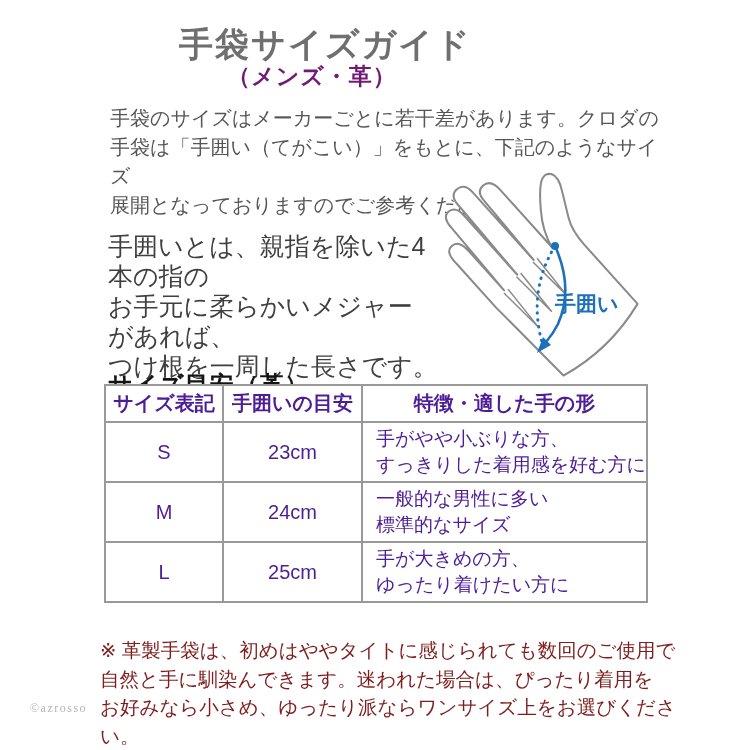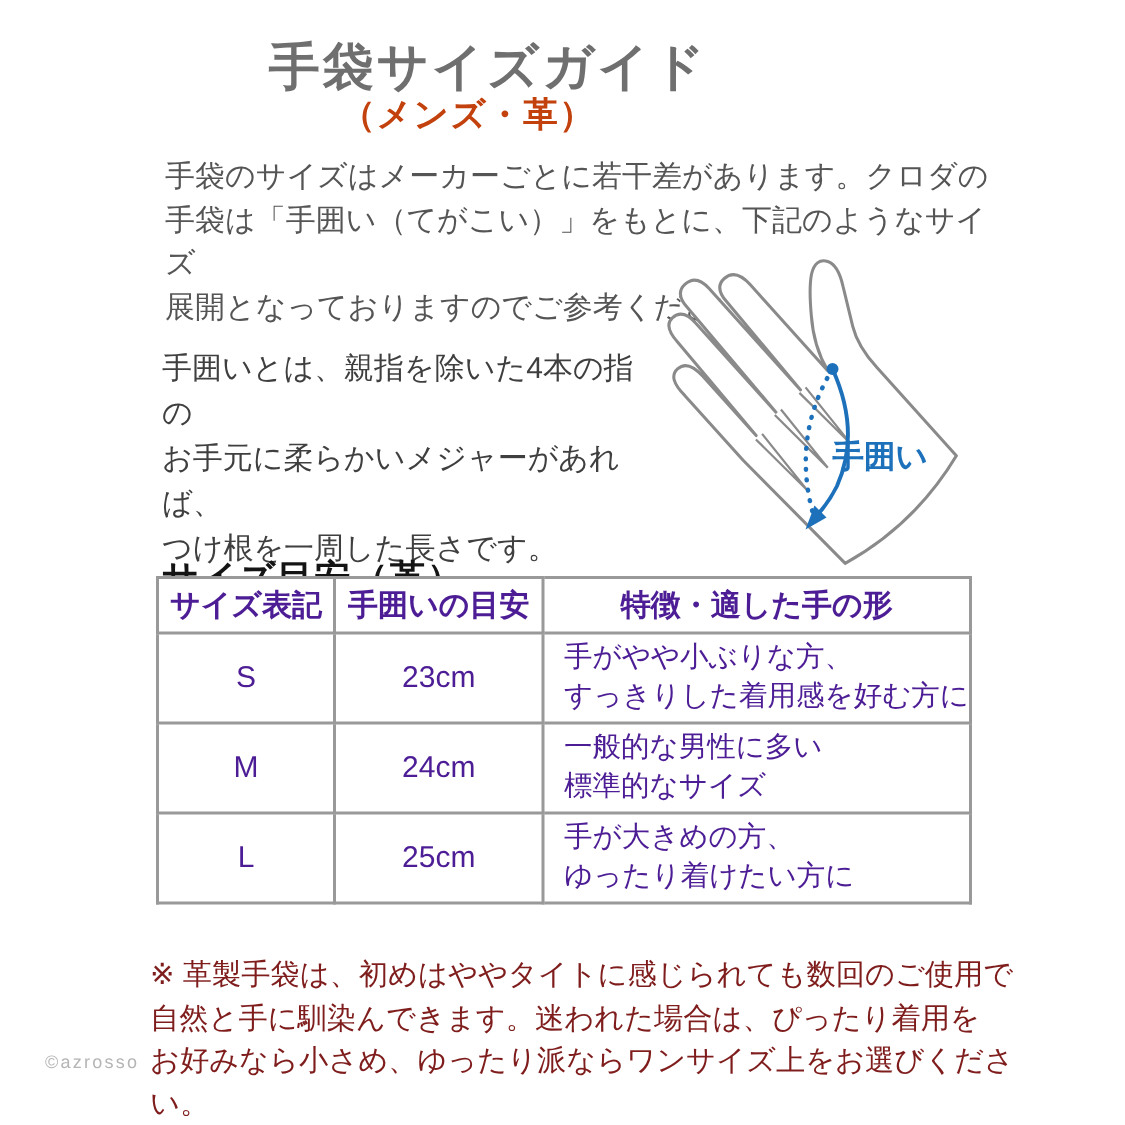--- a/index.html
+++ b/index.html
@@ -21,42 +21,42 @@
     letter-spacing: 2px;
     color: #6f6f6f;
   }
   .page-subtitle {
     position: absolute;
     top: 61px; left: 0; width: 624px;
     text-align: center;
     font-size: 23px;
     font-weight: bold;
     letter-spacing: 1px;
-    color: #c2410c;
+    color: #701a75;
   }
   .intro {
     position: absolute;
     top: 104px; left: 110px; width: 560px;
     font-size: 20px;
     line-height: 29px;
     color: #555555;
   }
   .section-heading {
     position: absolute;
     font-size: 24px;
     font-weight: bold;
     color: #141414;
     letter-spacing: 1px;
   }
   .heading-tegakoi { top: 197px; left: 108px; }
   .heading-size    { top: 369px; left: 108px; }
   .tegakoi-body {
     position: absolute;
     top: 231px; left: 108px; width: 330px;
-    font-size: 20px;
+    font-size: 25px;
     line-height: 30px;
     color: #3f3f3f;
   }
   .glove-figure {
     position: absolute;
     top: 168px; left: 415px;
     width: 290px; height: 230px;
   }
   .size-table {
     position: absolute;
@@ -95,21 +95,21 @@
   .footnote {
     position: absolute;
     top: 636px; left: 100px; width: 578px;
     font-size: 19.5px;
     line-height: 28.5px;
     color: #7f1d1d;
   }
   .watermark {
     position: absolute;
     top: 701px; left: 30px;
-    font-family: Liberation Sans, sans-serif;
+    font-family: Liberation Serif, serif;
     font-size: 12px;
     letter-spacing: 1.5px;
     color: #b5b5b5;
   }
   .svg-label {
     font-family: "Liberation Sans", "DejaVu Sans", sans-serif;
     font-size: 21px;
     font-weight: 600;
   }
 </style>

